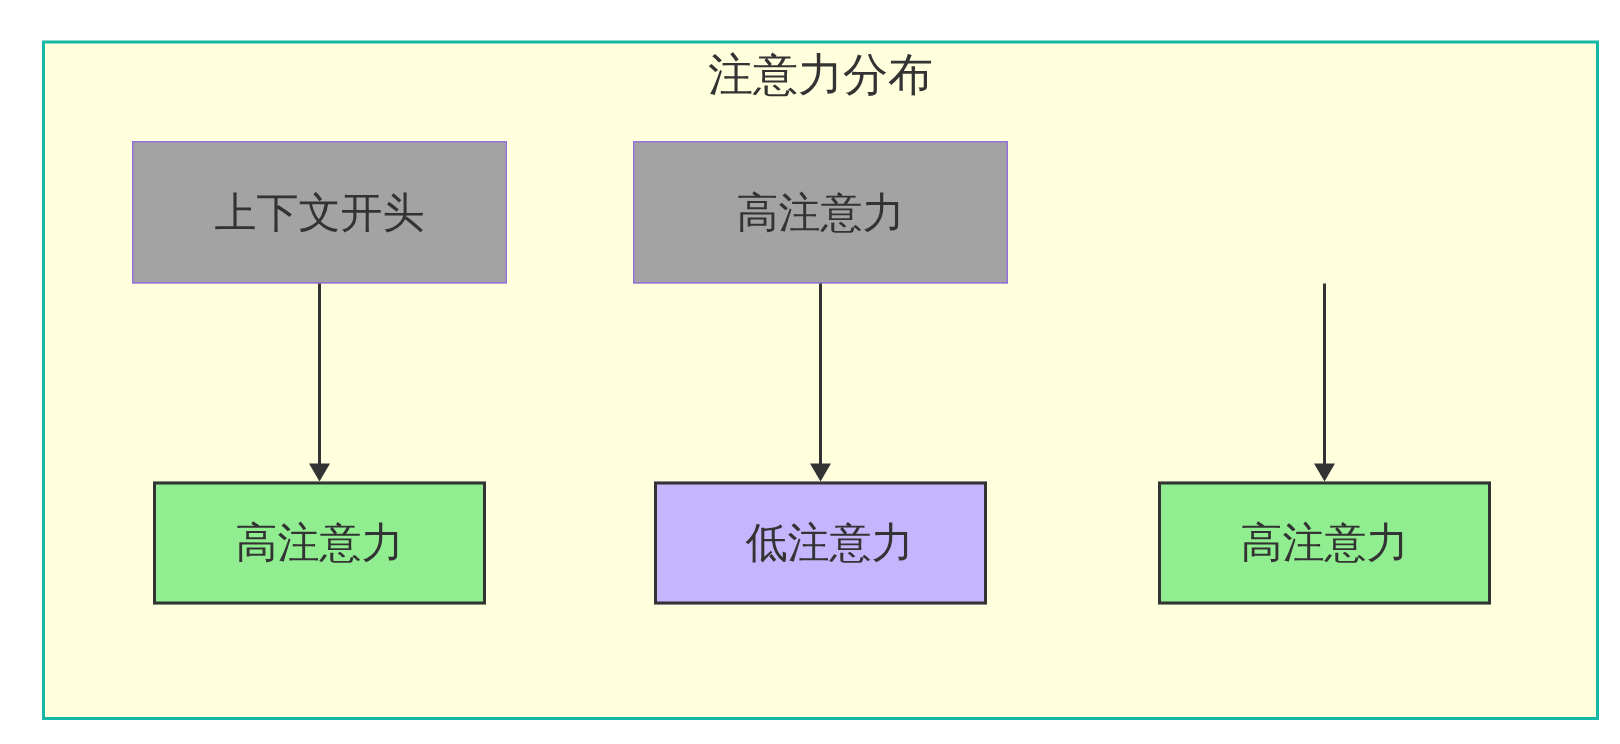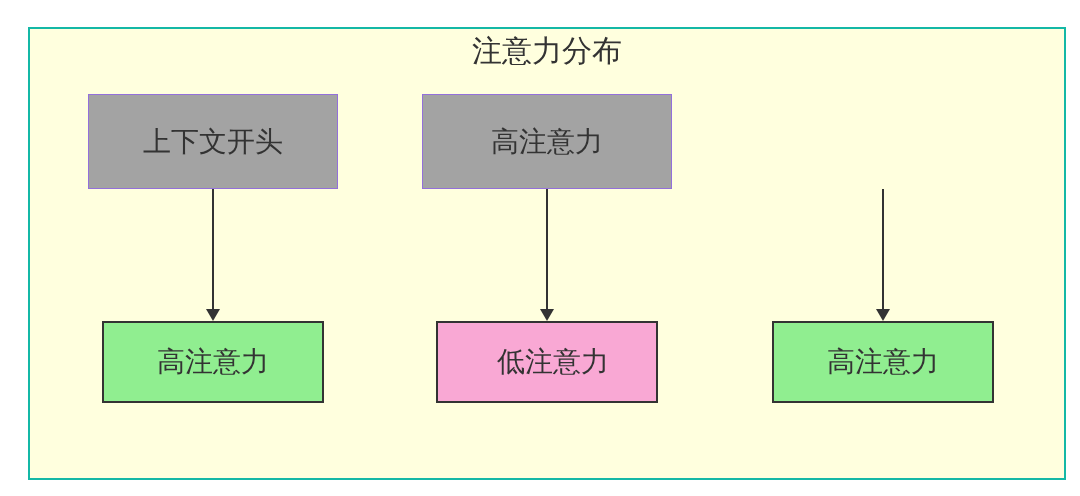--- a/index.html
+++ b/index.html
@@ -63,21 +63,21 @@
     border: 2px solid #333333;
     box-sizing: border-box;
     display: flex;
     align-items: center;
     justify-content: center;
     font-size: 28px;
     color: #333333;
     background: #ECECFF;
   }
   .node-bottom[data-level="high"] { background: #90EE90; }
-  .node-bottom[data-level="low"]  { background: #f9a8d4; padding-left: 12px; }
+  .node-bottom[data-level="low"]  { background: #c4b5fd; padding-left: 12px; }
   .b1 { left: 72px; }
   .b2 { left: 406px; }
   .b3 { left: 742px; }
   
   .arrow {
     position: absolute;
     top: 160px;
     width: 14px;
     height: 132px;
   }

